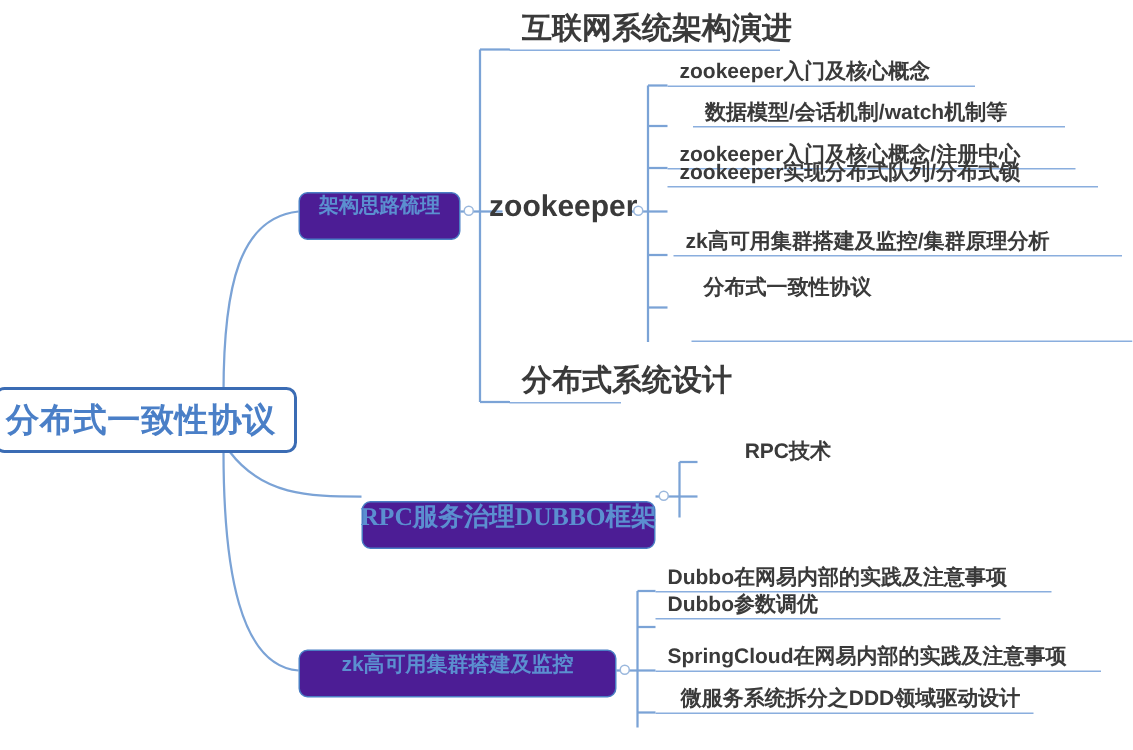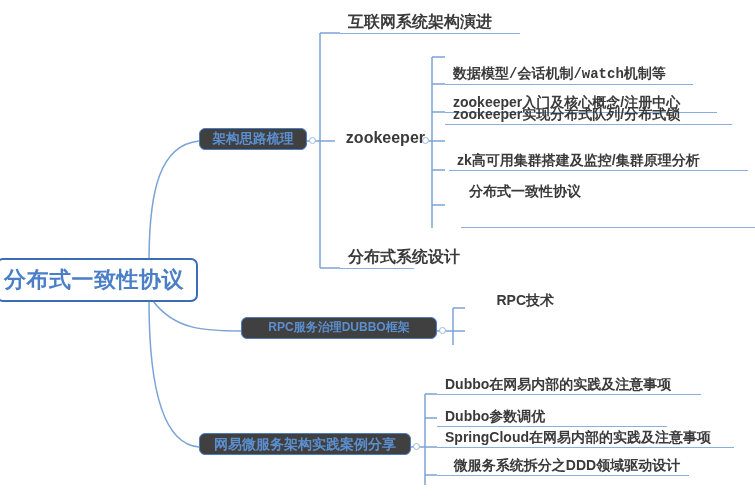--- a/index.html
+++ b/index.html
@@ -45,37 +45,37 @@
     font-weight: bold;
     letter-spacing: 0.5px;
     display: flex;
     align-items: center;
     padding-left: 6px;
   }
   
   .branch {
     border: 1.6px solid #4a7ec4;
     border-radius: 6px;
-    background: #404040;
+    background: #4c1d95;
     color: #5b8fd0;
     font-size: 13.5px;
     font-weight: bold;
     display: flex;
-    align-items: center;
+    align-items: flex-start;
     justify-content: center;
-    height: 22px;
+    height: 32px;
   }
   .branch.b1 { left: 199px; top: 128px; width: 108px; }
-  .branch.b2 { left: 241px; top: 317px; width: 196px; font-size: 12px; }
+  .branch.b2 { left: 241px; top: 334px; width: 196px; font-size: 17px; font-family: Liberation Serif, serif; }
   .branch.b3 { left: 199px; top: 433px; width: 212px; font-size: 14px; }
 
   
   .leaf {
     color: #3a3a3a;
-    font-size: 16px;
+    font-size: 20px;
     font-weight: bold;
     display: flex;
     align-items: flex-end;
     padding-left: 8px;
     padding-bottom: 2px;
     box-sizing: border-box;
   }
   .leaf.under { border-bottom: 1.4px solid #8aaede; }
   .leaf.plain { border-bottom: none; justify-content: flex-end; }
   .leaf.two-line {
@@ -163,21 +163,24 @@
 
   <div class="node leaf plain" style="left:335px; top:127px; width:90px; height:24px; align-items:center;">
     <span class="ntext">zookeeper</span>
   </div>
   <div class="dot" style="left:422px; top:137px;"></div>
 
   <div class="node leaf under" style="left:340px; top:245px; width:74px; height:24px;">
     <span class="ntext">分布式系统设计</span>
   </div>
 
-  <div class="node leaf sub under" style="left:445px; top:61px; width:248px; height:24px;font-family:Liberation Mono, monospace;">
+  <div class="node leaf sub under" style="left:445px; top:34px; width:205px; height:24px;">
+    <span class="ntext">zookeeper入门及核心概念</span>
+  </div>
+  <div class="node leaf sub under" style="left:462px; top:61px; width:248px; height:24px;">
     <span class="ntext">数据模型/会话机制/watch机制等</span>
   </div>
   <div class="node leaf sub under" style="left:445px; top:89px; width:272px; height:24px;">
     <span class="ntext">zookeeper入门及核心概念/注册中心</span>
   </div>
   <div class="node leaf sub under" style="left:445px; top:101px; width:287px; height:24px;align-items:flex-end;">
     <span class="ntext">zookeeper实现分布式队列/分布式锁</span>
   </div>
   <div class="node leaf sub under" style="left:449px; top:147px; width:299px; height:24px;">
     <span class="ntext">zk高可用集群搭建及监控/集群原理分析</span>
@@ -189,28 +192,28 @@
   <div class="node branch b2">
     <span class="ntext">RPC服务治理DUBBO框架</span>
   </div>
   <div class="dot" style="left:439px; top:327px;"></div>
 
   <div class="node leaf sub plain" style="left:465px; top:286px; width:70px; height:24px;margin-left:19px;">
     <span class="ntext">RPC技术</span>
   </div>
 
   <div class="node branch b3">
-    <span class="ntext">网易微服务架构实践案例分享</span>
+    <span class="ntext">zk高可用集群搭建及监控</span>
   </div>
   <div class="dot" style="left:413px; top:443px;"></div>
 
   <div class="node leaf sub under" style="left:437px; top:371px; width:264px; height:24px;">
     <span class="ntext">Dubbo在网易内部的实践及注意事项</span>
   </div>
-  <div class="node leaf sub under" style="left:437px; top:403px; width:230px; height:24px;text-align:right;">
+  <div class="node leaf sub under" style="left:437px; top:389px; width:230px; height:24px;text-align:right;">
     <span class="ntext">Dubbo参数调优</span>
   </div>
   <div class="node leaf sub under" style="left:437px; top:424px; width:297px; height:24px;">
     <span class="ntext">SpringCloud在网易内部的实践及注意事项</span>
   </div>
   <div class="node leaf sub under" style="left:437px; top:452px; width:252px; height:24px;justify-content:center;">
     <span class="ntext">微服务系统拆分之DDD领域驱动设计</span>
   </div>
 
 </div>

